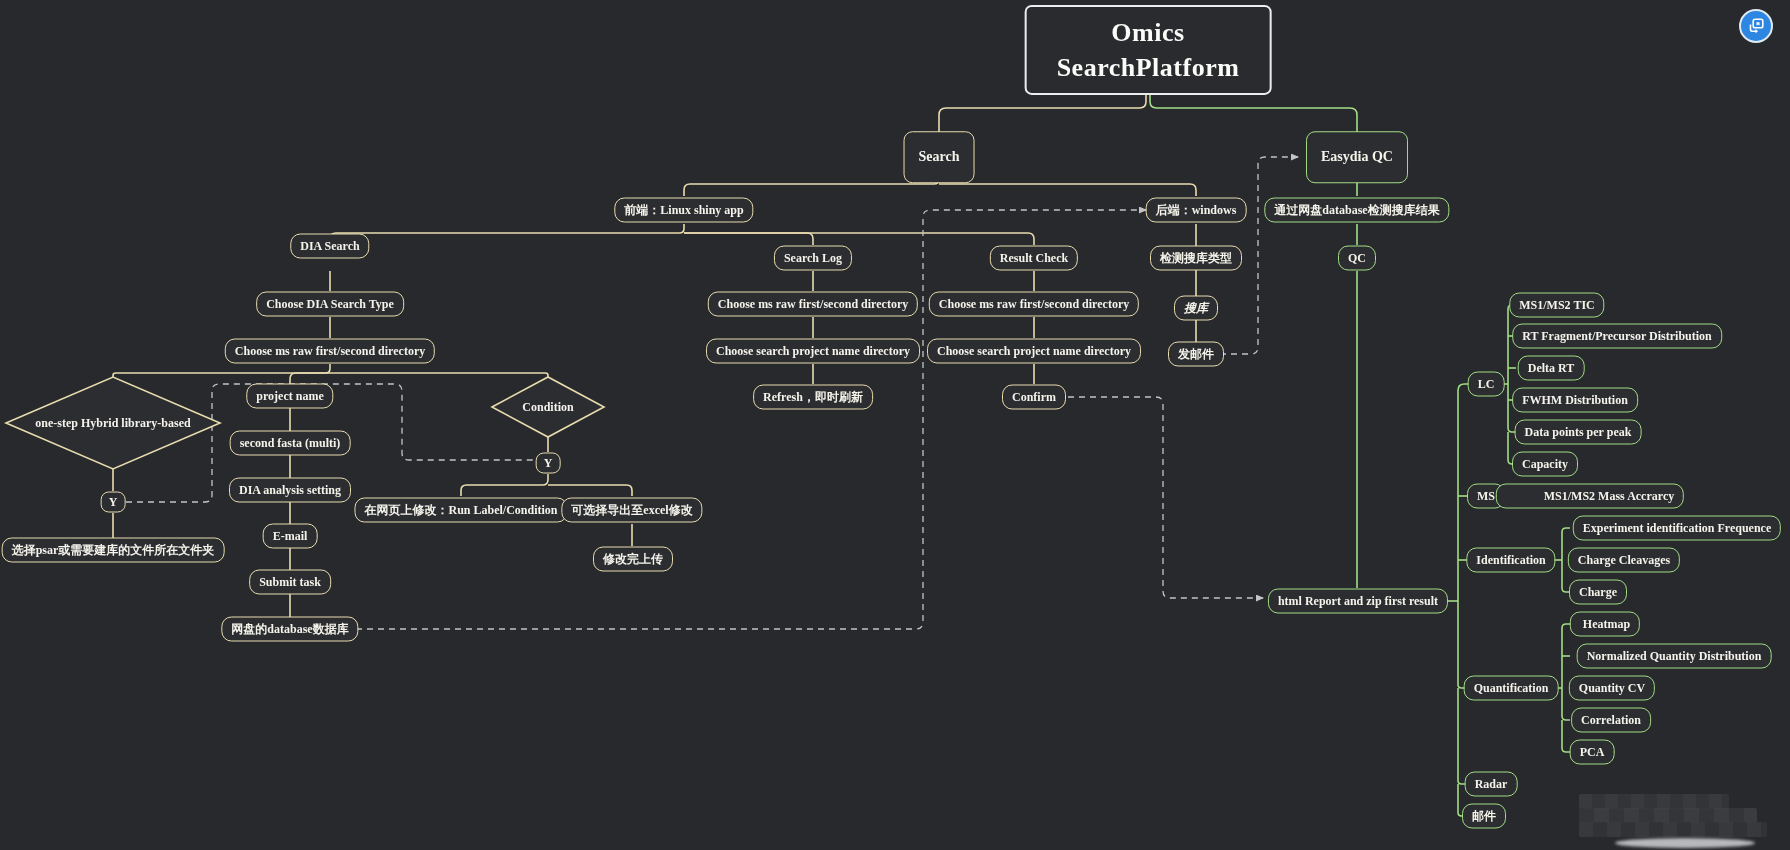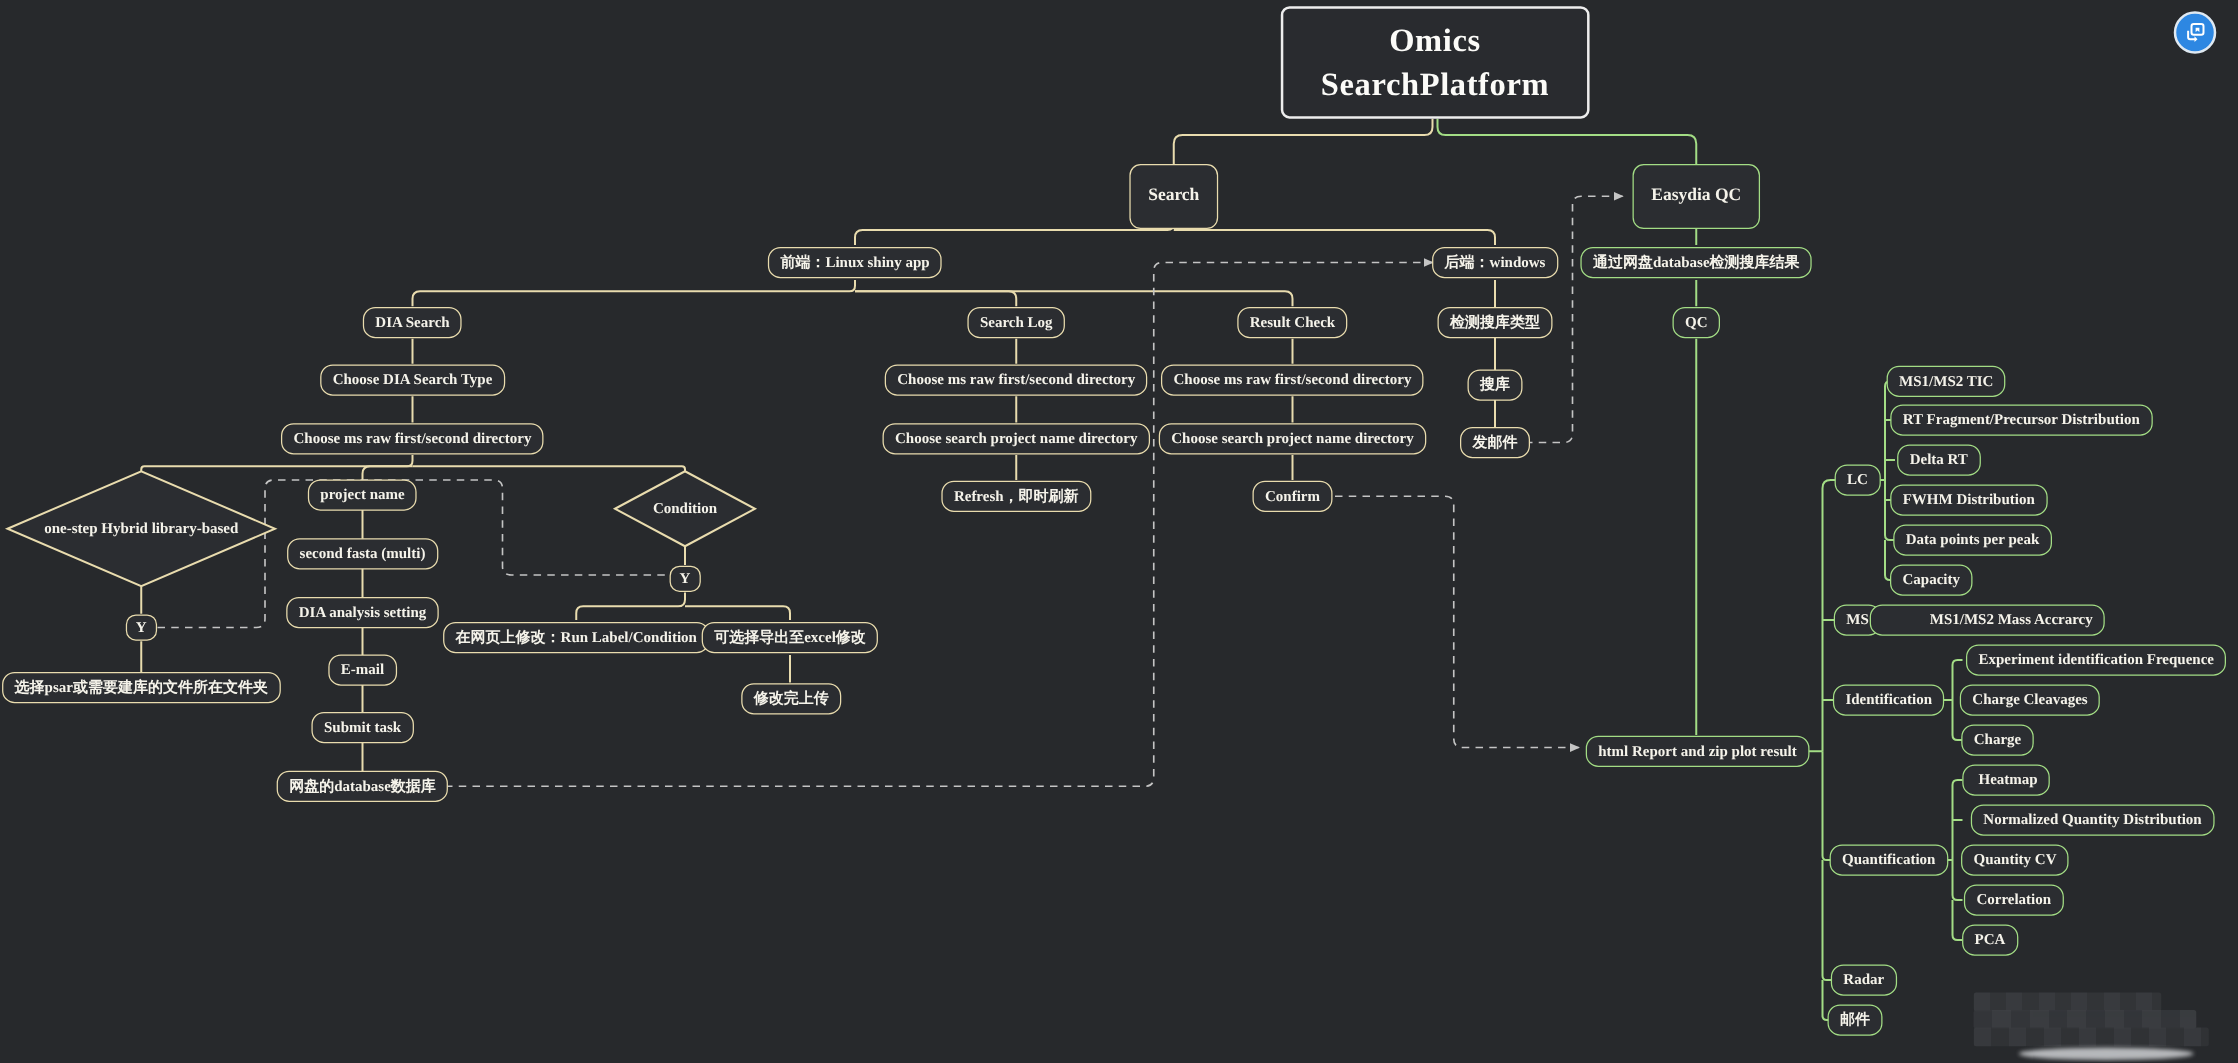--- a/index.html
+++ b/index.html
@@ -133,29 +133,29 @@
   </svg>
 
   <div id="node-layer">
       <div class="node title" style="left: 1148px; top: 50px;">Omics
 SearchPlatform</div>
       <div class="node level1" style="left: 939px; top: 157px;">Search</div>
       <div class="node level1 green" style="left: 1357px; top: 157px;">Easydia QC</div>
       <div class="node " style="left: 684px; top: 210px;">前端：Linux shiny app</div>
       <div class="node " style="left: 1196px; top: 210px;">后端：windows</div>
       <div class="node green" style="left: 1357px; top: 210px;">通过网盘database检测搜库结果</div>
-      <div class="node " style="left: 330px; top: 258px;">DIA Search</div>
+      <div class="node " style="left: 330px; top: 246px;">DIA Search</div>
       <div class="node " style="left: 813px; top: 258px;">Search Log</div>
       <div class="node " style="left: 1034px; top: 258px;">Result Check</div>
       <div class="node " style="left: 1196px; top: 258px;">检测搜库类型</div>
       <div class="node green" style="left: 1357px; top: 258px;">QC</div>
       <div class="node " style="left: 330px; top: 304px;">Choose DIA Search Type</div>
       <div class="node " style="left: 813px; top: 304px;">Choose ms raw first/second directory</div>
       <div class="node " style="left: 1034px; top: 304px;">Choose ms raw first/second directory</div>
-      <div class="node " style="left: 1196px; top: 308px;">搜库</div>
+      <div class="node " style="left: 1196px; top: 308px; font-style: italic;">搜库</div>
       <div class="node green" style="left: 1557px; top: 305px;">MS1/MS2 TIC</div>
       <div class="node " style="left: 330px; top: 351px;">Choose ms raw first/second directory</div>
       <div class="node " style="left: 813px; top: 351px;">Choose search project name directory</div>
       <div class="node " style="left: 1034px; top: 351px;">Choose search project name directory</div>
       <div class="node " style="left: 1196px; top: 354px;">发邮件</div>
       <div class="node green" style="left: 1617px; top: 336px;">RT Fragment/Precursor Distribution</div>
       <div class="node green" style="left: 1551px; top: 368px;">Delta RT</div>
       <div class="node green" style="left: 1486px; top: 384px;">LC</div>
       <div class="node  diamond-label" style="left: 113px; top: 423px;">one-step Hybrid library-based</div>
       <div class="node " style="left: 290px; top: 396px;">project name</div>
@@ -174,21 +174,21 @@
       <div class="node " style="left: 461px; top: 510px;">在网页上修改：Run Label/Condition</div>
       <div class="node " style="left: 632px; top: 510px;">可选择导出至excel修改</div>
       <div class="node green" style="left: 1677px; top: 528px;">Experiment identification Frequence</div>
       <div class="node " style="left: 290px; top: 536px;">E-mail</div>
       <div class="node " style="left: 113px; top: 550px;">选择psar或需要建库的文件所在文件夹</div>
       <div class="node green" style="left: 1511px; top: 560px;">Identification</div>
       <div class="node green" style="left: 1624px; top: 560px;">Charge Cleavages</div>
       <div class="node " style="left: 633px; top: 559px;">修改完上传</div>
       <div class="node " style="left: 290px; top: 582px;">Submit task</div>
       <div class="node green" style="left: 1598px; top: 592px;">Charge</div>
-      <div class="node green" style="left: 1358px; top: 601px;">html Report and zip plot result</div>
+      <div class="node green" style="left: 1358px; top: 601px;">html Report and zip first result</div>
       <div class="node " style="left: 290px; top: 629px;">网盘的database数据库</div>
       <div class="node green" style="left: 1605px; top: 624px; padding-left: 12px;">Heatmap</div>
       <div class="node green" style="left: 1674px; top: 656px;">Normalized Quantity Distribution</div>
       <div class="node green" style="left: 1511px; top: 688px;">Quantification</div>
       <div class="node green" style="left: 1612px; top: 688px;">Quantity CV</div>
       <div class="node green" style="left: 1611px; top: 720px;">Correlation</div>
       <div class="node green" style="left: 1592px; top: 752px;">PCA</div>
       <div class="node green" style="left: 1491px; top: 784px;">Radar</div>
       <div class="node green" style="left: 1484px; top: 816px;">邮件</div>
     </div>

